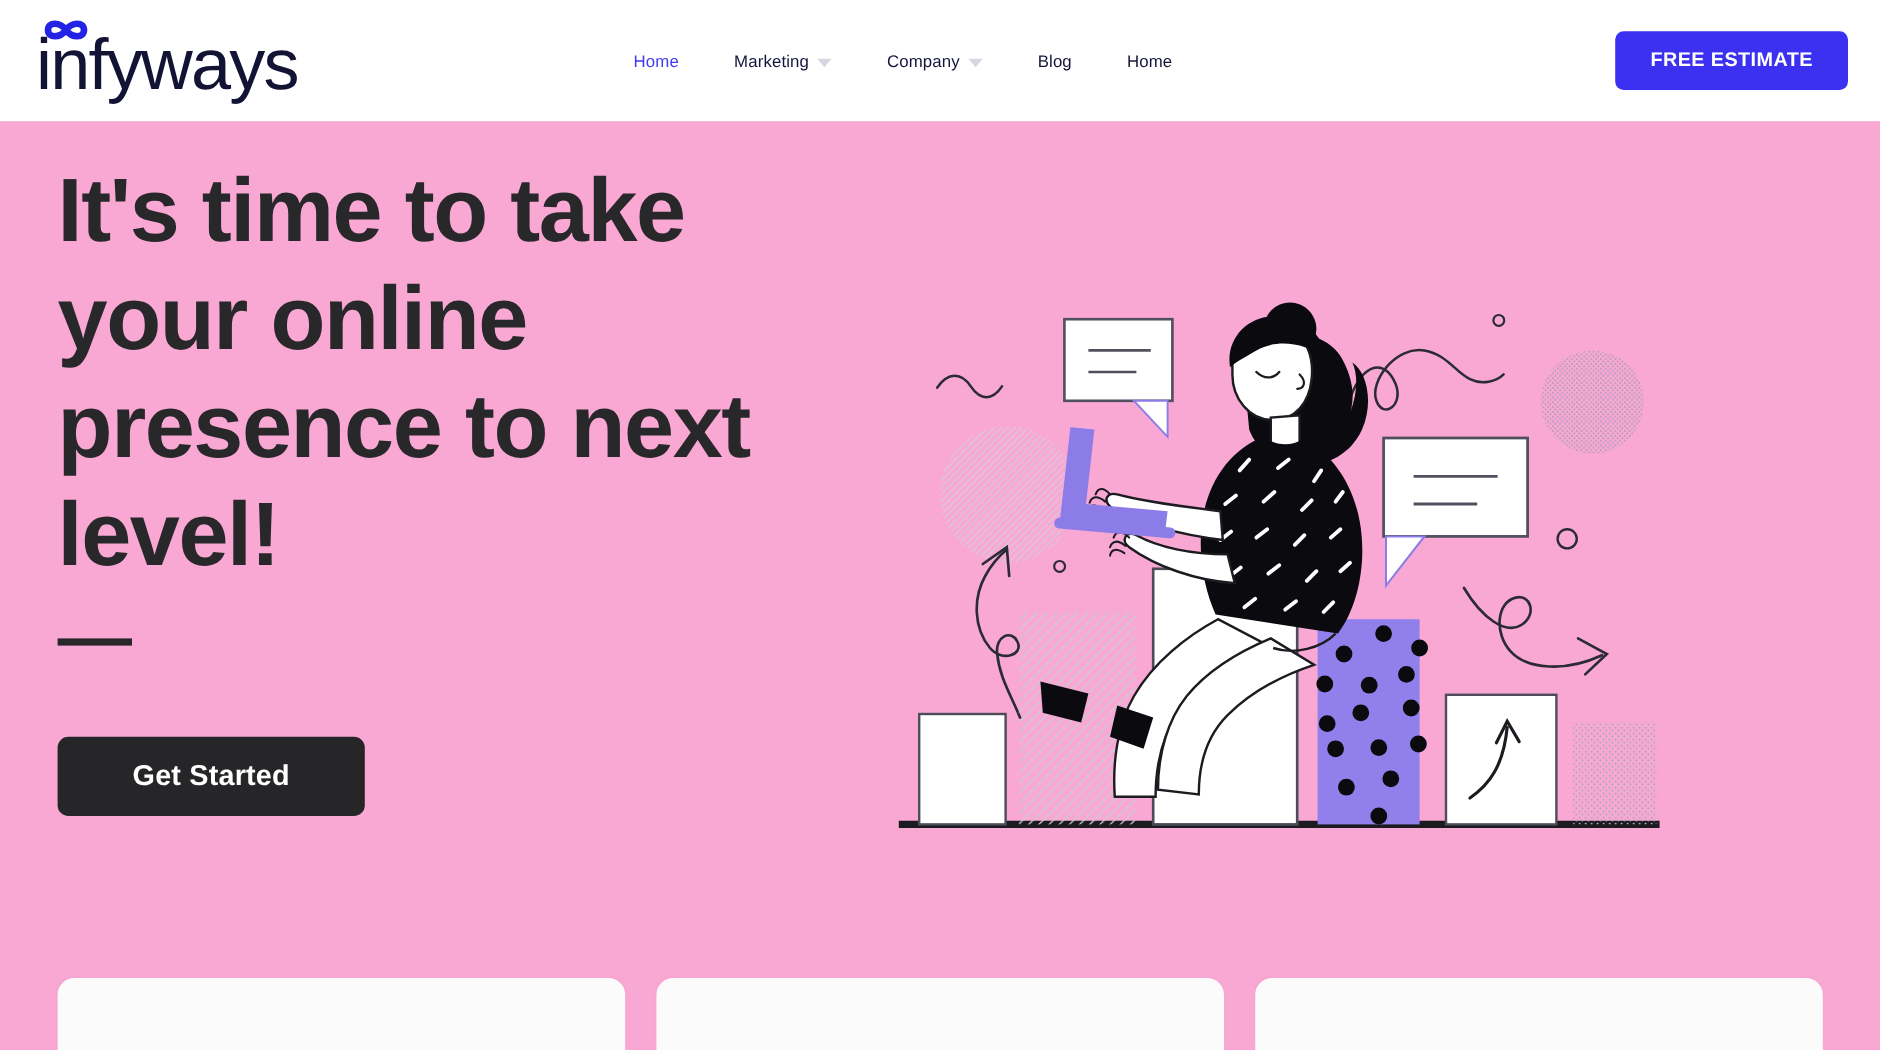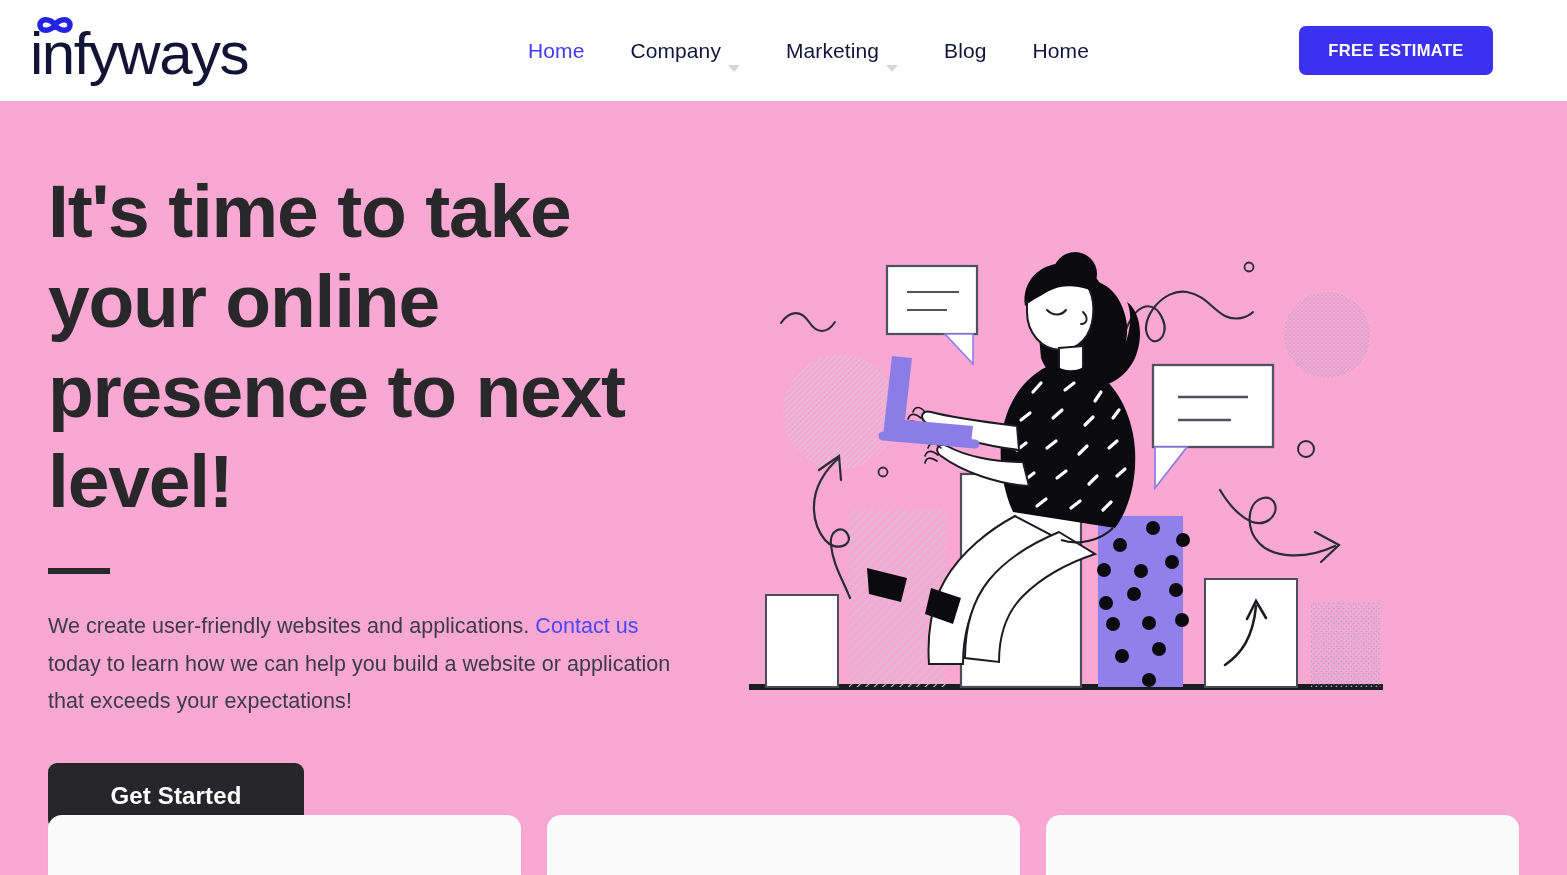--- a/index.html
+++ b/index.html
@@ -48,24 +48,24 @@
     position: absolute;
     left: 505px;
     top: 30px;
     display: flex;
     align-items: center;
     gap: 0px;
   }
 
   .nav-item {
     display: flex;
-    align-items: flex-end;
+    align-items: center;
     gap: 6px;
     padding: 0 23px;
-    font-size: 21px;
+    font-size: 14px;
     line-height: 42px;
     color: #14143c;
     text-decoration: none;
     white-space: nowrap;
     letter-spacing: 0.1px;
     cursor: pointer;
   }
 
   .nav-item.active { color: #4239f2; }
 
@@ -74,21 +74,21 @@
     width: 0; height: 0;
     border-left: 6.5px solid transparent;
     border-right: 6.5px solid transparent;
     border-top: 7px solid #d6d6e0;
     margin-top: 3px;
     margin-left: 1px;
   }
 
   .cta-estimate {
     position: absolute;
-    left: 1299px;
+    left: 1346px;
     top: 26px;
     width: 194px;
     height: 49px;
     background: #3c31f0;
     border: none;
     border-radius: 7px;
     color: #ffffff;
     font-size: 16.5px;
     font-weight: bold;
     letter-spacing: 0.35px;
@@ -104,21 +104,20 @@
     width: 680px;
   }
 
   .hero-title {
     font-size: 75px;
     line-height: 90px;
     font-weight: bold;
     color: #28282a;
     letter-spacing: -1.2px;
     width: 640px;
-    margin-top: 36px;
   }
 
   .rule {
     width: 62px;
     height: 6px;
     background: #28282a;
     margin-top: 42px;
     margin-bottom: 34px;
   }
 
@@ -200,46 +199,43 @@
 
         <text x="0" y="66" font-family="Liberation Sans, sans-serif" font-size="60" fill="#131335" letter-spacing="-1.5">infyways</text>
       </svg>
     </a>
 
     <nav class="main-nav">
       <a class="nav-item active" href="#">
         <span>Home</span>
       </a>
       <a class="nav-item" href="#">
+        <span>Marketing</span>
+        <i class="caret"></i>
+      </a>
+      <a class="nav-item" href="#">
         <span>Company</span>
         <i class="caret"></i>
       </a>
       <a class="nav-item" href="#">
-        <span>Marketing</span>
-        <i class="caret"></i>
-      </a>
-      <a class="nav-item" href="#">
         <span>Blog</span>
       </a>
       <a class="nav-item" href="#">
         <span>Home</span>
       </a>
     </nav>
 
     <button class="cta-estimate">FREE ESTIMATE</button>
   </header>
 
   <section class="hero-copy">
     <h1 class="hero-title">It's time to take your online presence to next level!</h1>
 
     <div class="rule"></div>
 
-    <p class="hero-sub">
-      <span>We create user-friendly websites and applications. </span><a class="link" href="#">Contact us</a><span> today to learn how we can help you build a website or application that exceeds your expectations!</span>
-    </p>
 
     <button class="btn-get-started">Get Started</button>
   </section>
 
   <div class="hero-art">
     <svg width="680" height="470" viewBox="0 0 680 470" xmlns="http://www.w3.org/2000/svg">
       <defs>
         <pattern id="hatch" width="6" height="6" patternTransform="rotate(45)" patternUnits="userSpaceOnUse">
           <line x1="0" y1="0" x2="0" y2="6" stroke="#c9c9d4" stroke-width="2.2"></line>
         </pattern>

